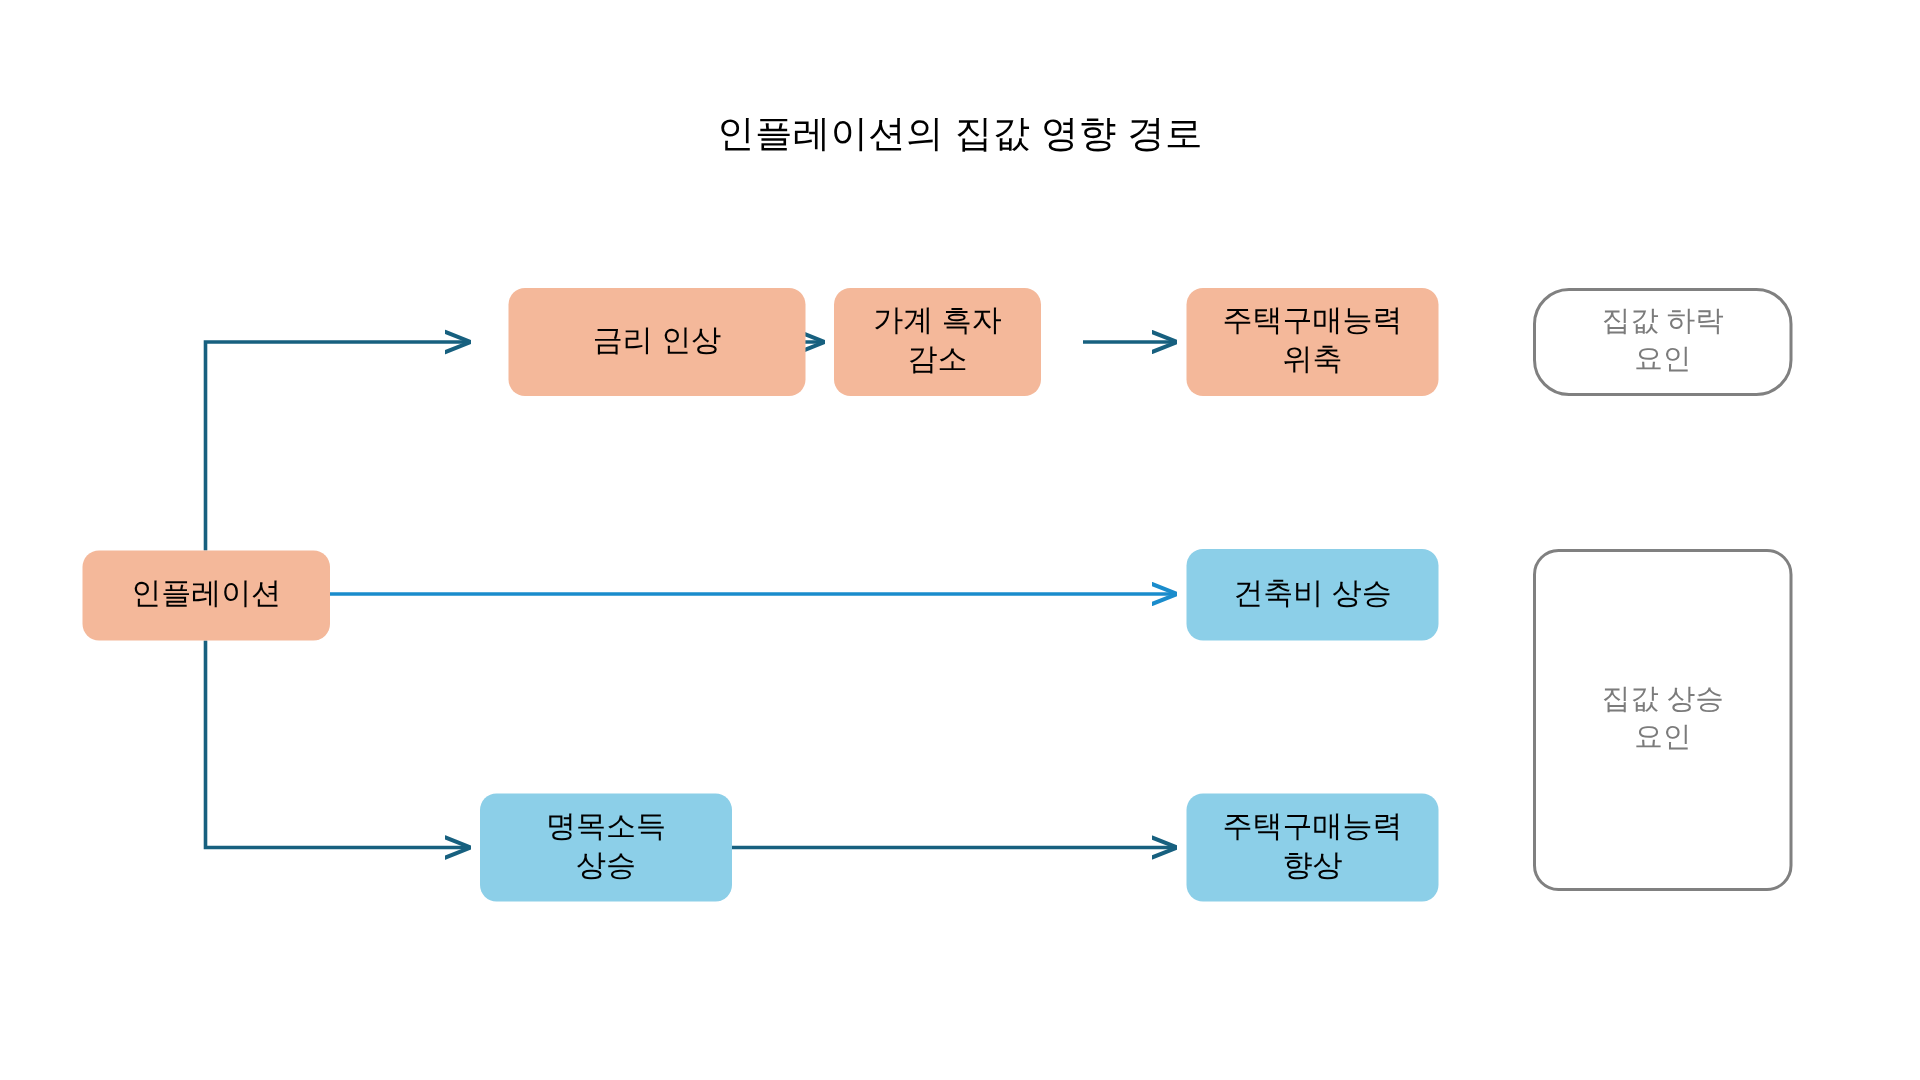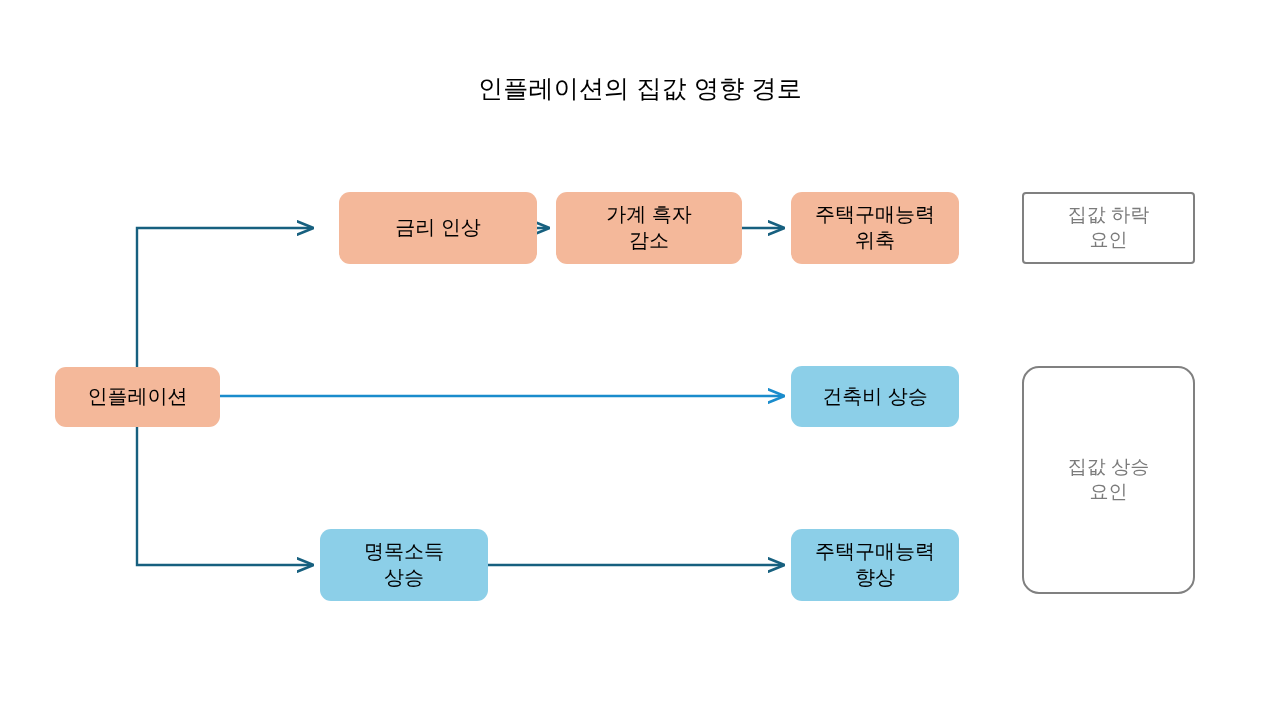--- a/index.html
+++ b/index.html
@@ -51,21 +51,21 @@
     line-height: 1.28;
     padding: 2px 6px;
     white-space: pre-line;
   }
   .node.salmon { background: #f4b89a; }
   .node.blue   { background: #8ccfe8; }
   .legend {
     position: absolute;
     box-sizing: border-box;
     border: 2px solid #808080;
-    border-radius: 4px;
+    border-radius: 24px;
     background: transparent;
     display: flex;
     align-items: center;
     justify-content: center;
     text-align: center;
     font-size: 19px;
     color: #7b7b7b;
     line-height: 1.3;
     white-space: pre-line;
   }
@@ -94,21 +94,21 @@
         <path d="M 488,228 L 548,228" fill="none" stroke="#17607f" stroke-width="2.4" stroke-linecap="butt" stroke-linejoin="miter" marker-end="url(#arrow-dark)"></path>
         <path d="M 722,228 L 783,228" fill="none" stroke="#17607f" stroke-width="2.4" stroke-linecap="butt" stroke-linejoin="miter" marker-end="url(#arrow-dark)"></path>
         <path d="M 488,565 L 783,565" fill="none" stroke="#17607f" stroke-width="2.4" stroke-linecap="butt" stroke-linejoin="miter" marker-end="url(#arrow-dark)"></path>
       </g>
   </svg>
 
   <div class="node salmon" style="left: 55px; top: 367px; width: 165px; height: 60px;"><span>인플레이션</span></div>
 
   <div class="node salmon" style="left: 320px; top: 192px; width: 198px; height: 72px; margin-left: 19px;"><span>금리 인상</span></div>
 
-  <div class="node salmon" style="left: 556px; top: 192px; width: 186px; height: 72px; justify-content: center;"><span>가계 흑자
+  <div class="node salmon" style="left: 556px; top: 192px; width: 138px; height: 72px; justify-content: center;"><span>가계 흑자
 감소</span></div>
 
   <div class="node salmon" style="left: 791px; top: 192px; width: 168px; height: 72px;"><span>주택구매능력
 위축</span></div>
 
   <div class="node blue" style="left: 791px; top: 366px; width: 168px; height: 61px;"><span>건축비 상승</span></div>
 
   <div class="node blue" style="left: 320px; top: 529px; width: 168px; height: 72px;"><span>명목소득
 상승</span></div>
 

